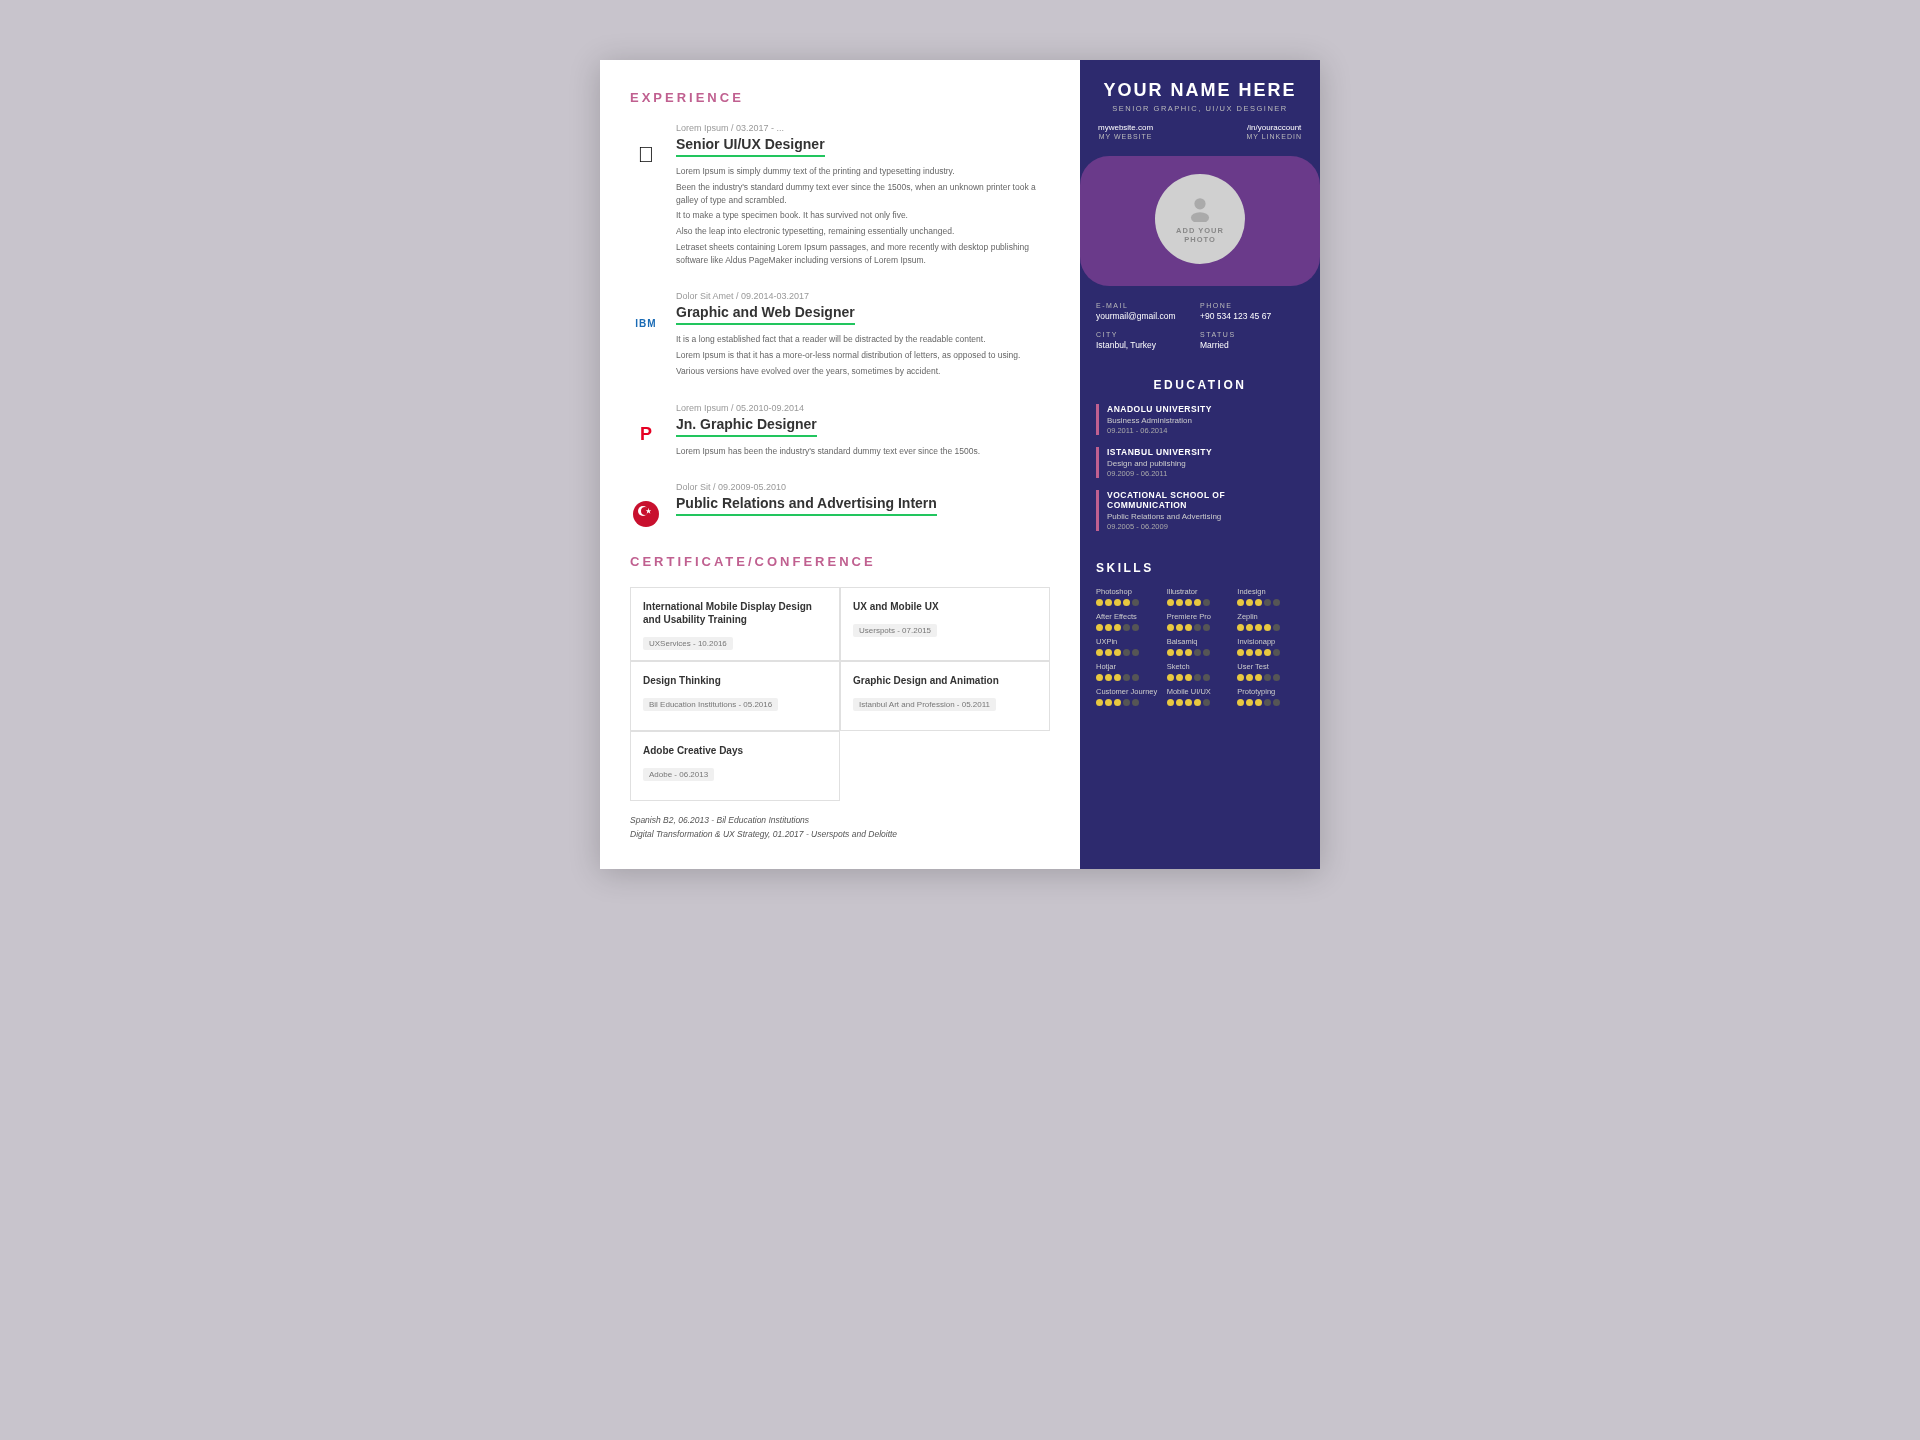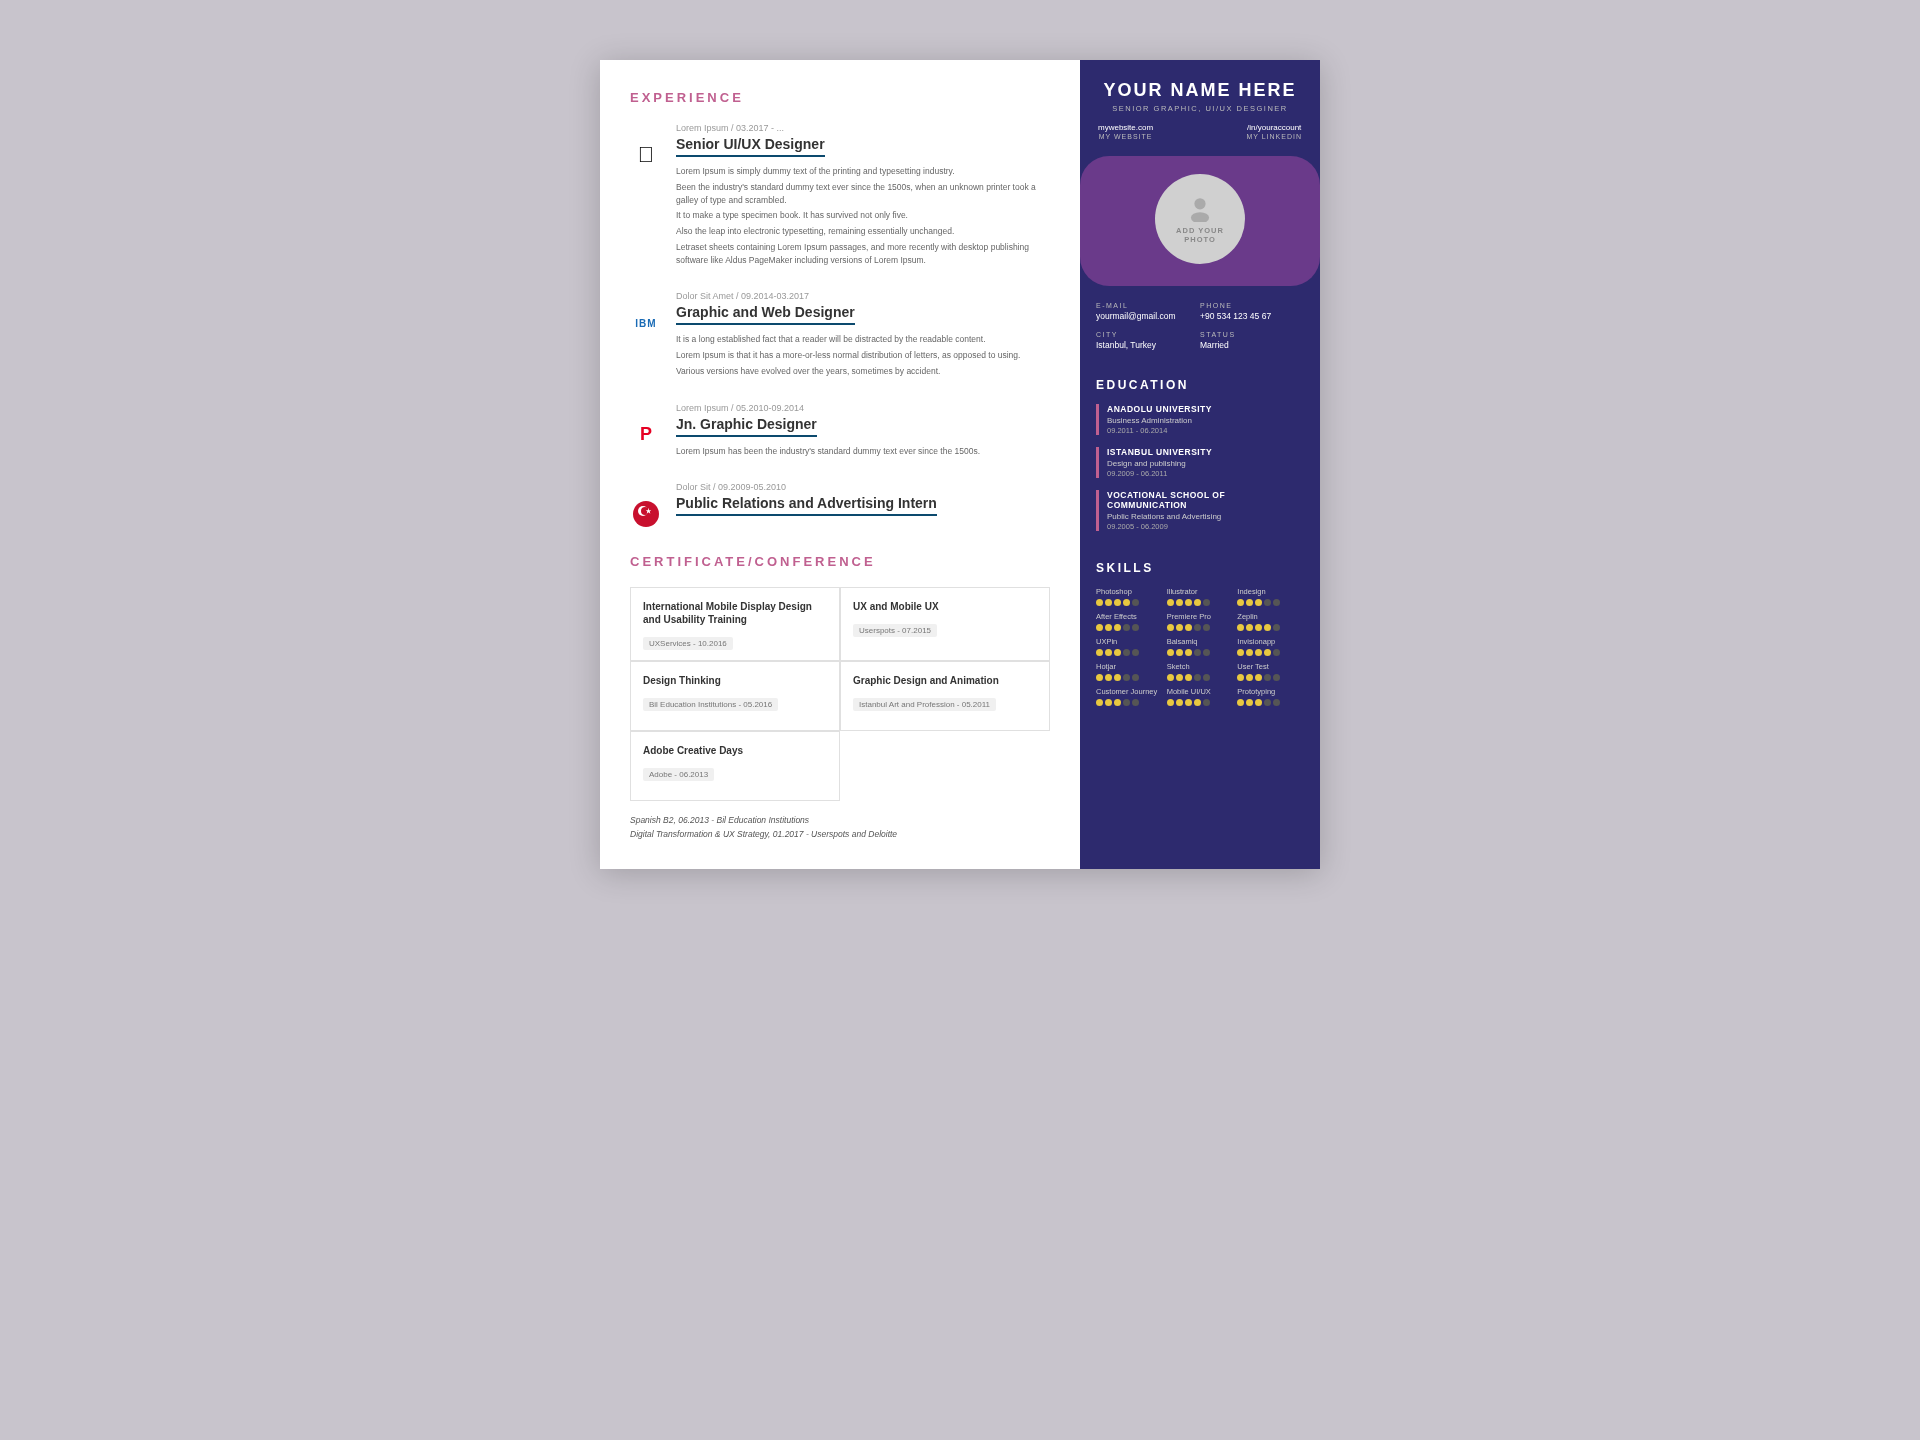--- a/index.html
+++ b/index.html
@@ -44,21 +44,21 @@
       margin-right: 14px;
       margin-top: 16px;
       font-size: 20px;
     }
     .exp-content { flex: 1; }
     .exp-date { font-size: 9px; color: #999; margin-bottom: 2px; }
     .exp-title {
       font-size: 14px;
       font-weight: bold;
       color: #333;
-      border-bottom: 2px solid #0c4a6e;
+      border-bottom: 2px solid #22c55e;
       padding-bottom: 3px;
       margin-bottom: 8px;
       display: inline-block;
     }
     .exp-desc { font-size: 8.5px; color: #666; line-height: 1.5; margin-bottom: 3px; }
     
     .cert-section { margin-top: 24px; }
     .cert-grid { display: grid; grid-template-columns: 1fr 1fr; gap: 0; }
     .cert-cell {
       border: 1px solid #e0e0e0;
@@ -157,20 +157,21 @@
     .contact-label { font-size: 7px; letter-spacing: 1.5px; color: #bbb; text-transform: uppercase; margin-bottom: 2px; }
     .contact-value { font-size: 8.5px; color: #fff; }
     
     .edu-section { padding: 8px 16px 10px 16px; }
     .edu-title {
       font-size: 12px;
       letter-spacing: 2.5px;
       color: white;
       font-weight: bold;
       margin-bottom: 12px;
+      text-align: center;
     }
     .edu-item { display: flex; margin-bottom: 12px; }
     .edu-bar {
       width: 3px;
       min-width: 3px;
       background: #c06090;
       margin-right: 8px;
     }
     .edu-content {}
     .edu-school { font-size: 8.5px; font-weight: bold; color: #fff; letter-spacing: 0.5px; text-transform: uppercase; }

